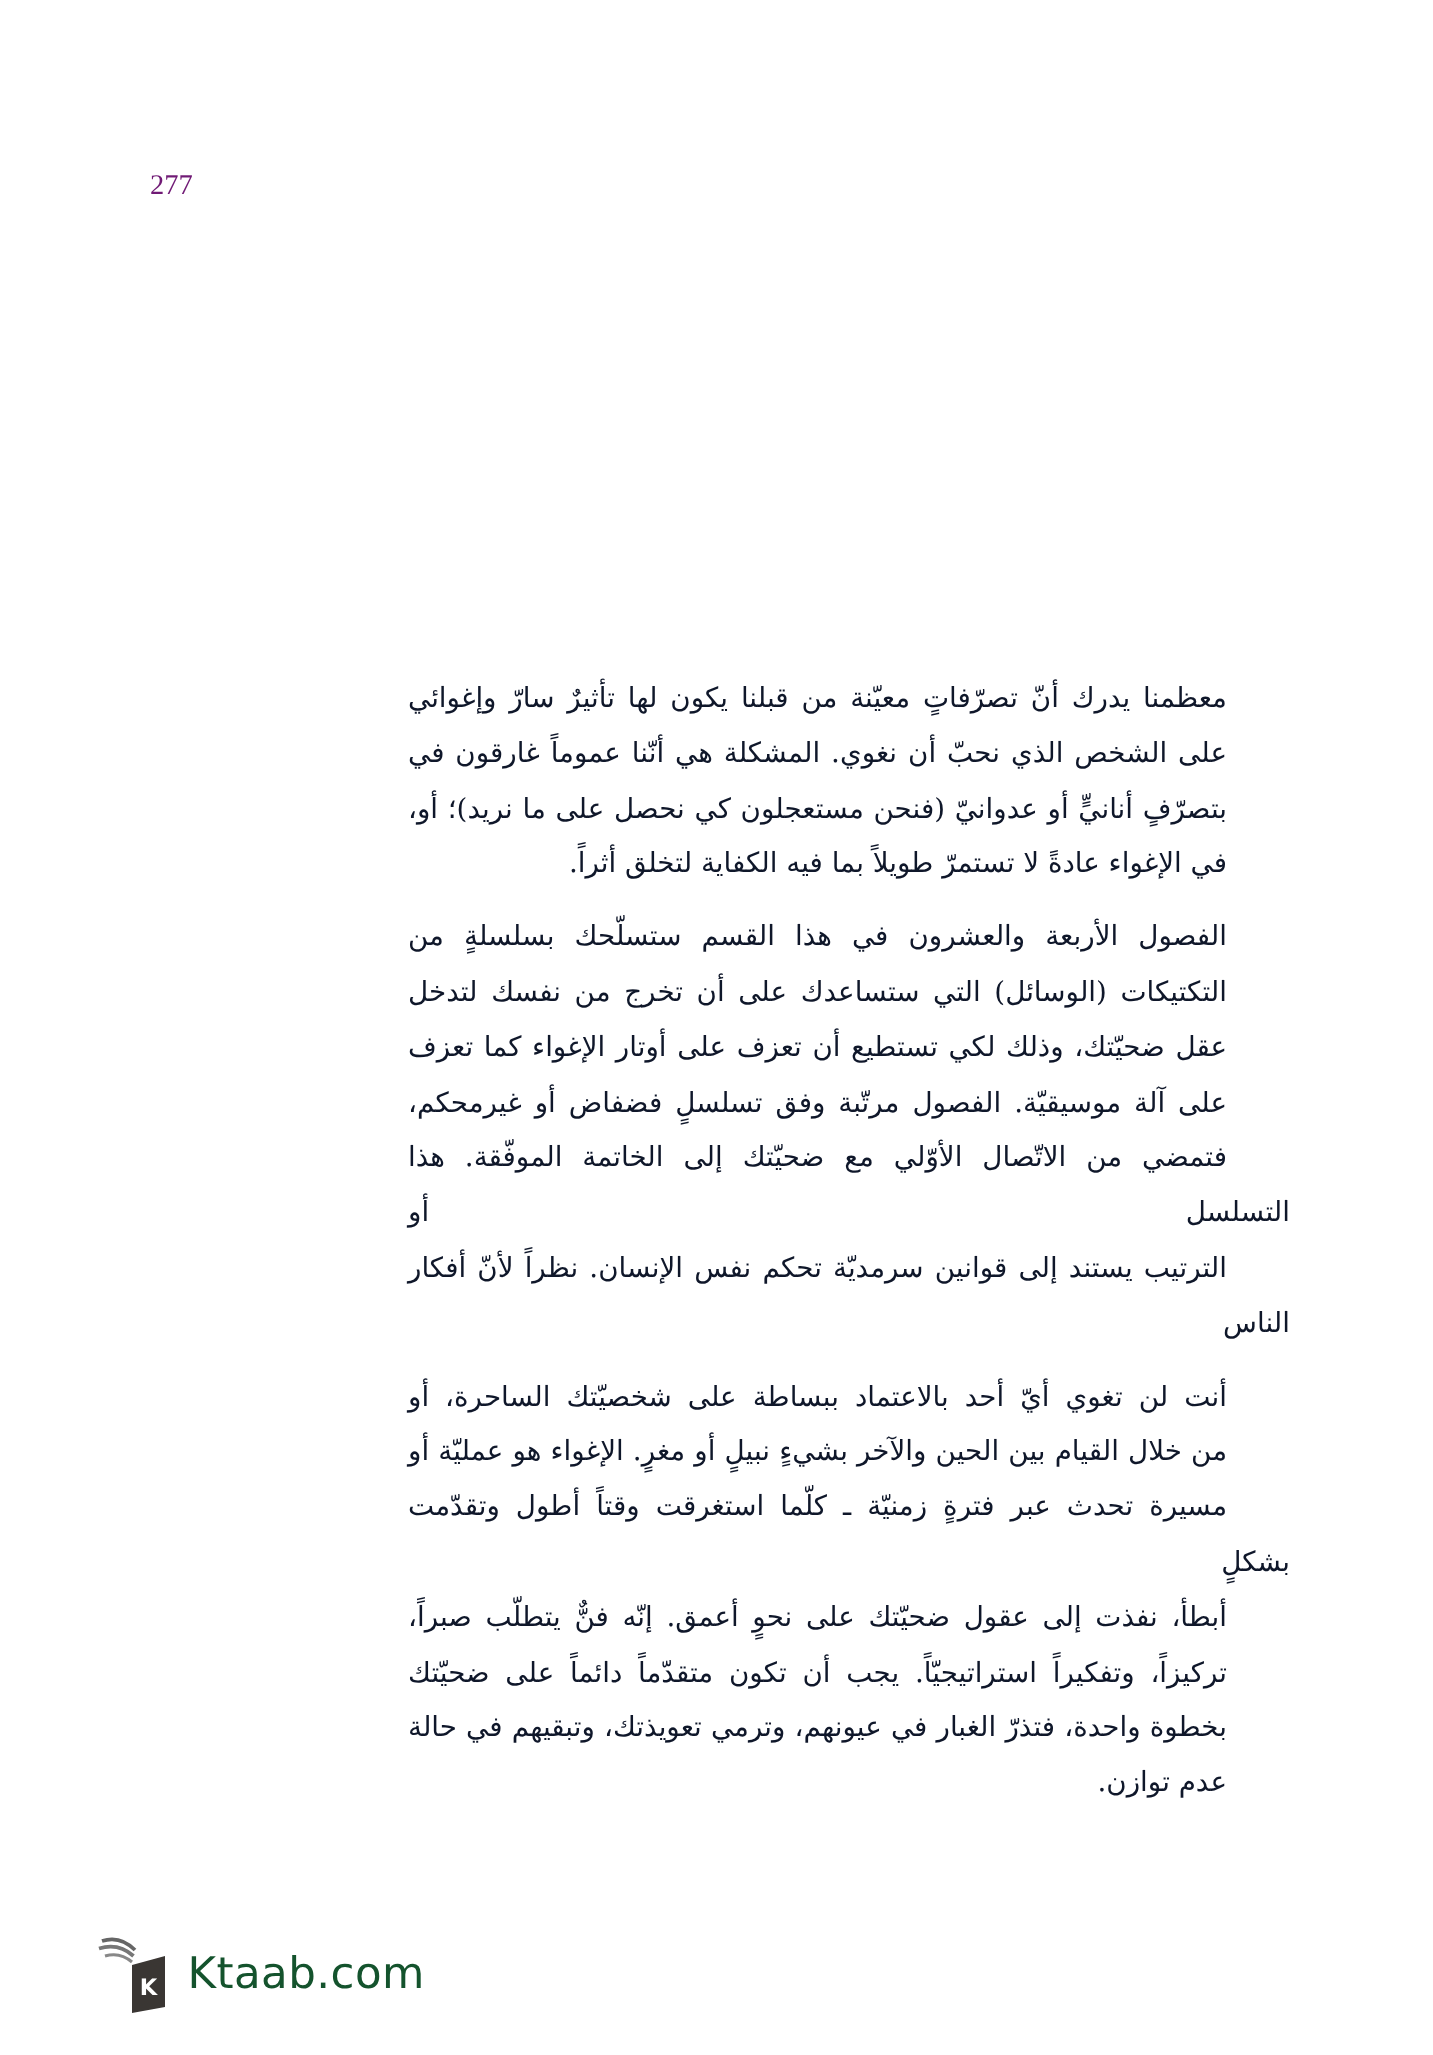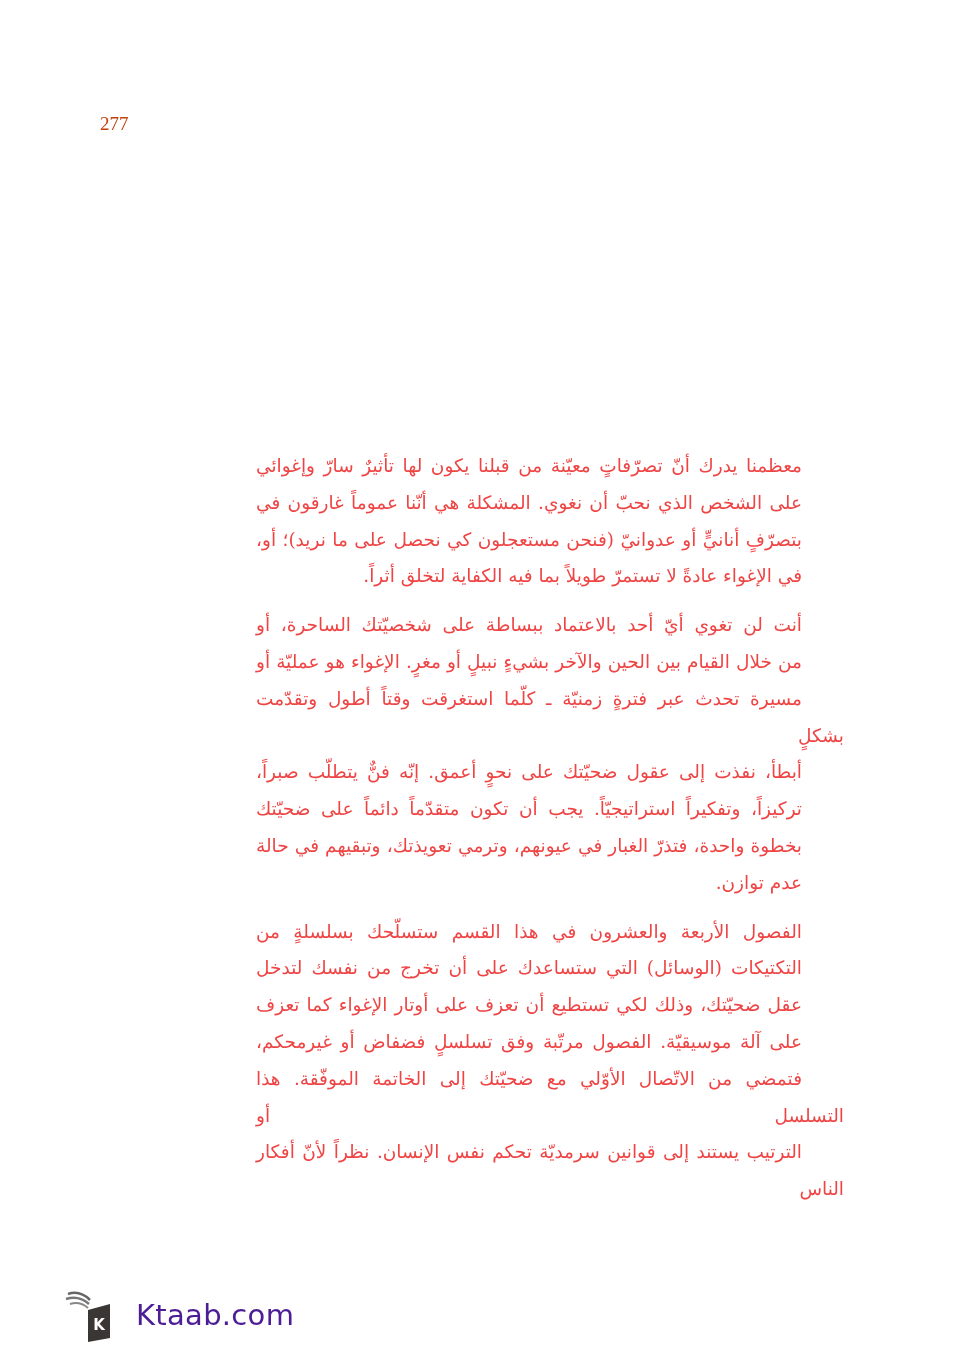--- a/index.html
+++ b/index.html
@@ -1,58 +1,58 @@
 <!DOCTYPE html>
 <html><head>
 <meta charset="utf-8">
 <style>
   html, body { margin:0; padding:0; background:#ffffff; }
   body { width:955px; height:1370px; position:relative; overflow:hidden;
          font-family:"DejaVu Serif", serif; color:#1a1a1a; }
   .page-number { position:absolute; left:100px; top:113px; font-size:19px;
-                 font-family:"Liberation Serif", serif; color:#c2410c; }
-  .body-text { position:absolute; left:256px; top:448px; width:588px;
+                 font-family:"Liberation Serif", serif; color:#701a75; }
+  .body-text { position:absolute; left:272px; top:448px; width:588px;
                direction:rtl; text-align:justify; font-family:"DejaVu Serif", serif;
-               font-size:18.5px; line-height:36.8px; color:#ef4444; }
+               font-size:18.5px; line-height:36.8px; color:#0f172a; }
   .para { margin:0 0 12px 0; text-indent:42px; }
   .para .line { display:block; text-align:justify; text-align-last:justify; }
   .para .line.last { text-align-last:right; }
   .logo { position:absolute; left:62px; top:1288px; display:flex; align-items:center; }
   .logo-icon { width:52px; height:54px; position:relative; }
-  .logo-text { font-family:"DejaVu Sans", sans-serif; font-size:29px; color:#4c1d95;
-               margin-left:22px; letter-spacing:0.3px; }
+  .logo-text { font-family:"DejaVu Sans", sans-serif; font-size:29px; color:#14532d;
+               margin-left:11px; letter-spacing:0.3px; }
 </style>
 </head>
 <body>
 
 <div class="page-number">277</div>
 
 <div class="body-text">
   <p class="para">
     <span class="line">معظمنا يدرك أنّ تصرّفاتٍ معيّنة من قبلنا يكون لها تأثيرٌ سارّ وإغوائي</span>
     <span class="line">على الشخص الذي نحبّ أن نغوي. المشكلة هي أنّنا عموماً غارقون في</span>
     <span class="line">بتصرّفٍ أنانيٍّ أو عدوانيّ (فنحن مستعجلون كي نحصل على ما نريد)؛ أو،</span>
     <span class="line last">في الإغواء عادةً لا تستمرّ طويلاً بما فيه الكفاية لتخلق أثراً.</span>
   </p>
   <p class="para">
+    <span class="line">الفصول الأربعة والعشرون في هذا القسم ستسلّحك بسلسلةٍ من</span>
+    <span class="line">التكتيكات (الوسائل) التي ستساعدك على أن تخرج من نفسك لتدخل</span>
+    <span class="line">عقل ضحيّتك، وذلك لكي تستطيع أن تعزف على أوتار الإغواء كما تعزف</span>
+    <span class="line">على آلة موسيقيّة. الفصول مرتّبة وفق تسلسلٍ فضفاض أو غيرمحكم،</span>
+    <span class="line">فتمضي من الاتّصال الأوّلي مع ضحيّتك إلى الخاتمة الموفّقة. هذا التسلسل أو</span>
+    <span class="line">الترتيب يستند إلى قوانين سرمديّة تحكم نفس الإنسان. نظراً لأنّ أفكار الناس</span>
+  </p>
+  <p class="para">
     <span class="line">أنت لن تغوي أيّ أحد بالاعتماد ببساطة على شخصيّتك الساحرة، أو</span>
     <span class="line">من خلال القيام بين الحين والآخر بشيءٍ نبيلٍ أو مغرٍ. الإغواء هو عمليّة أو</span>
     <span class="line">مسيرة تحدث عبر فترةٍ زمنيّة ـ كلّما استغرقت وقتاً أطول وتقدّمت بشكلٍ</span>
     <span class="line">أبطأ، نفذت إلى عقول ضحيّتك على نحوٍ أعمق. إنّه فنٌّ يتطلّب صبراً،</span>
     <span class="line">تركيزاً، وتفكيراً استراتيجيّاً. يجب أن تكون متقدّماً دائماً على ضحيّتك</span>
     <span class="line">بخطوة واحدة، فتذرّ الغبار في عيونهم، وترمي تعويذتك، وتبقيهم في حالة</span>
     <span class="line last">عدم توازن.</span>
-  </p>
-  <p class="para">
-    <span class="line">الفصول الأربعة والعشرون في هذا القسم ستسلّحك بسلسلةٍ من</span>
-    <span class="line">التكتيكات (الوسائل) التي ستساعدك على أن تخرج من نفسك لتدخل</span>
-    <span class="line">عقل ضحيّتك، وذلك لكي تستطيع أن تعزف على أوتار الإغواء كما تعزف</span>
-    <span class="line">على آلة موسيقيّة. الفصول مرتّبة وفق تسلسلٍ فضفاض أو غيرمحكم،</span>
-    <span class="line">فتمضي من الاتّصال الأوّلي مع ضحيّتك إلى الخاتمة الموفّقة. هذا التسلسل أو</span>
-    <span class="line">الترتيب يستند إلى قوانين سرمديّة تحكم نفس الإنسان. نظراً لأنّ أفكار الناس</span>
   </p>
 </div>
 
 <div class="logo">
   <span class="logo-icon">
     <svg width="52" height="54" viewBox="0 0 52 54">
       <path d="M6 6 Q18 2 28 12" stroke="#666" stroke-width="2.5" fill="none"></path>
       <path d="M4 11 Q17 7 27 16" stroke="#777" stroke-width="2.5" fill="none"></path>
       <path d="M8 16 Q18 13 26 20" stroke="#888" stroke-width="2" fill="none"></path>
       <polygon points="26,22 48,16 48,50 26,54" fill="#3a3633"></polygon>

